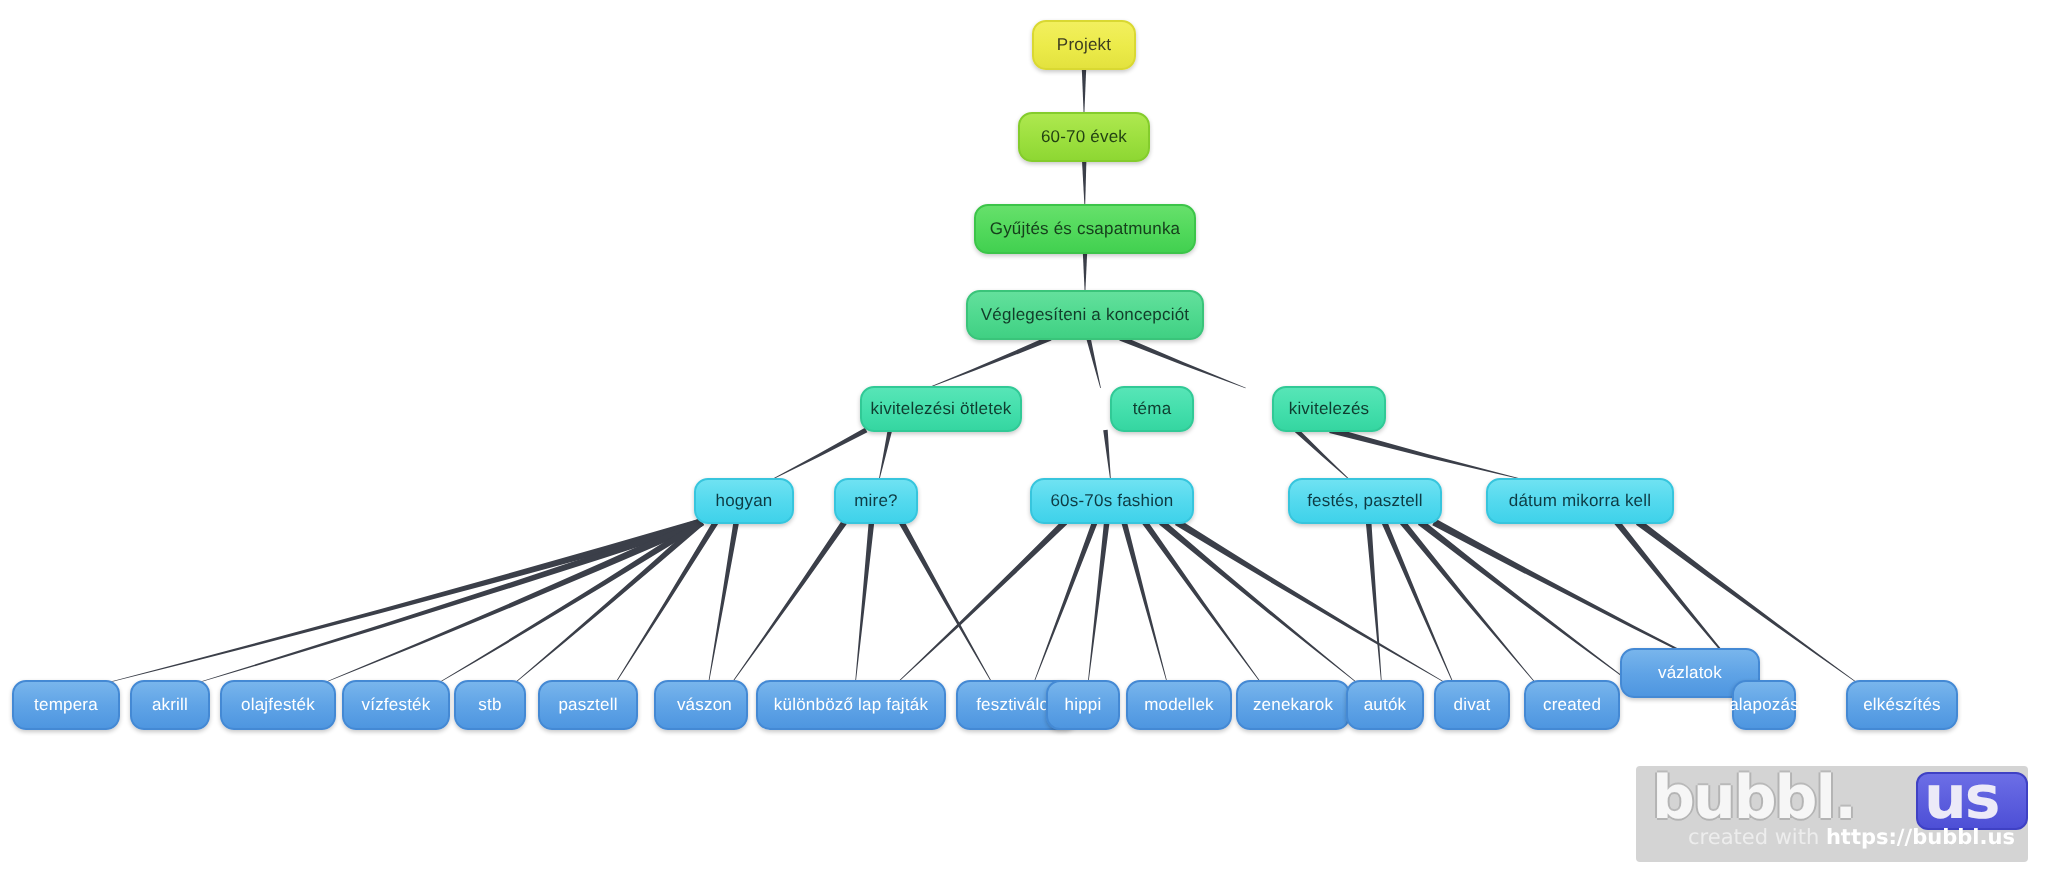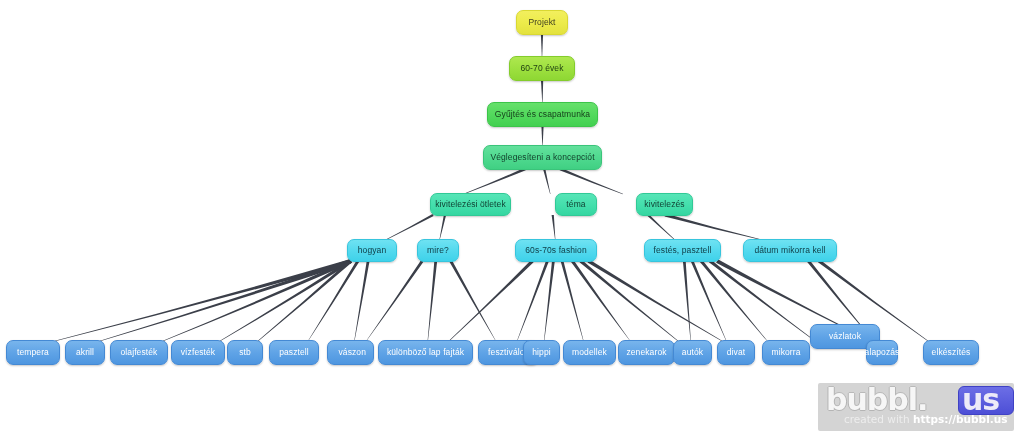--- a/index.html
+++ b/index.html
@@ -264,21 +264,21 @@
       <div class="node tier-f" style="left: 618px; top: 340px; width: 57px; height: 25px;">
         <span class="node-label">zenekarok</span>
       </div>
       <div class="node tier-f" style="left: 673px; top: 340px; width: 39px; height: 25px;">
         <span class="node-label">autók</span>
       </div>
       <div class="node tier-f" style="left: 717px; top: 340px; width: 38px; height: 25px;">
         <span class="node-label">divat</span>
       </div>
       <div class="node tier-f" style="left: 762px; top: 340px; width: 48px; height: 25px;">
-        <span class="node-label">mikorra</span>
+        <span class="node-label">created</span>
       </div>
       <div class="node tier-f" style="left: 810px; top: 324px; width: 70px; height: 25px;">
         <span class="node-label">vázlatok</span>
       </div>
       <div class="node tier-f" style="left: 866px; top: 340px; width: 32px; height: 25px;">
         <span class="node-label">alapozás</span>
       </div>
       <div class="node tier-f" style="left: 923px; top: 340px; width: 56px; height: 25px; justify-content: center;">
         <span class="node-label">elkészítés</span>
       </div>

